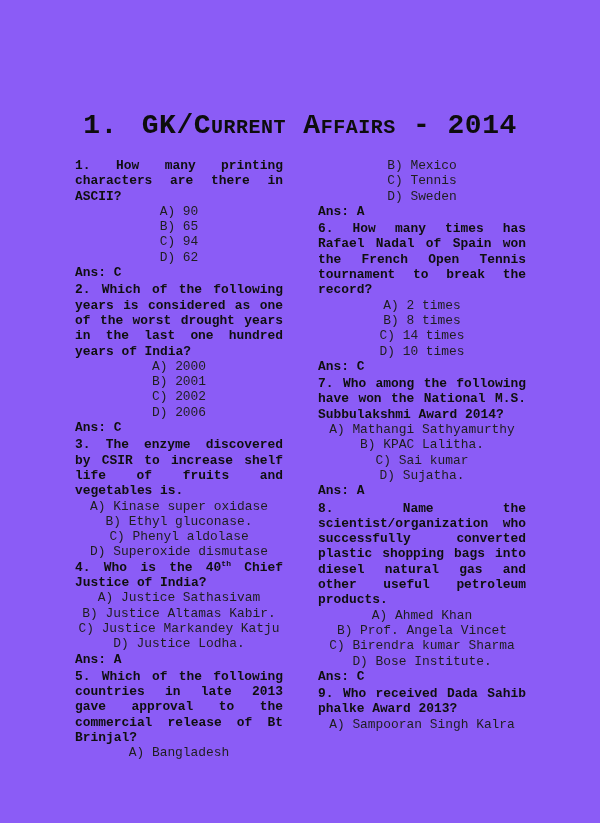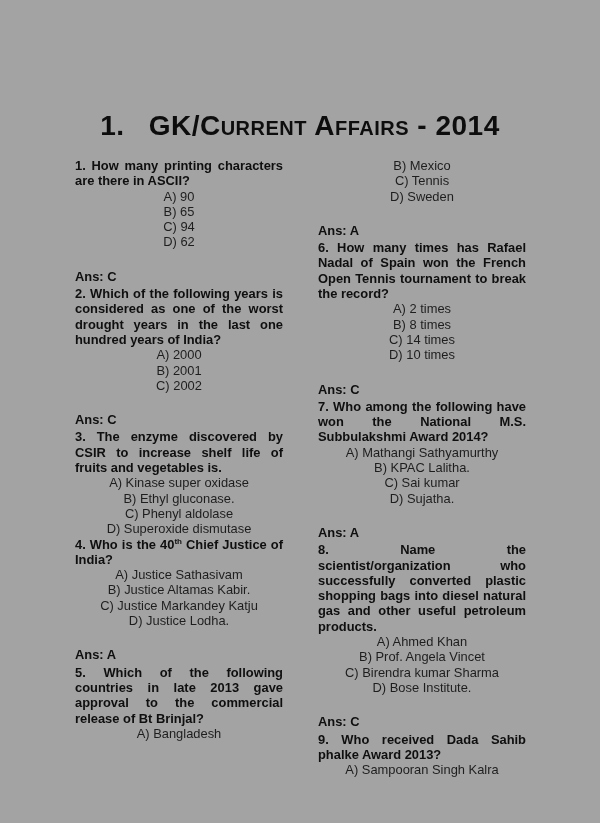--- a/index.html
+++ b/index.html
@@ -4,22 +4,22 @@
 <style>
   html, body {
     margin: 0;
     padding: 0;
     background: #ffffff;
   }
   .page {
     position: relative;
     width: 600px;
     height: 823px;
-    background: #a3a3a3;
-    font-family: Liberation Sans, sans-serif;
+    background: #8b5cf6;
+    font-family: Liberation Mono, monospace;
     color: #151515;
     overflow: hidden;
   }
   .title {
     position: absolute;
     top: 110px;
     left: 0;
     width: 600px;
     text-align: center;
     font-weight: bold;
@@ -56,21 +56,21 @@
   .q sup {
     font-size: 8px;
     line-height: 0;
   }
   .opt {
     color: #1e1e1e;
     text-align: center;
   }
   .ans {
     font-weight: bold;
-    margin-top: 19px;
+    margin-top: 0;
     margin-bottom: 2px;
     color: #0f0f0f;
   }
 </style>
 </head>
 <body>
 
 <div class="page">
 
   <div class="title">
@@ -88,20 +88,21 @@
         <div class="opt">C) 94</div>
         <div class="opt">D) 62</div>
         <div class="ans">Ans: C</div>
       </div>
 
       <div class="block">
         <p class="q">2. Which of the following years is considered as one of the worst drought years in the last one hundred years of India?</p>
         <div class="opt">A) 2000</div>
         <div class="opt">B) 2001</div>
         <div class="opt">C) 2002</div>
+        <div class="opt">D) 2006</div>
         <div class="ans">Ans: C</div>
       </div>
 
       <div class="block">
         <p class="q">3. The enzyme discovered by CSIR to increase shelf life of fruits and vegetables is.</p>
         <div class="opt">A) Kinase super oxidase</div>
         <div class="opt">B) Ethyl gluconase.</div>
         <div class="opt">C) Phenyl aldolase</div>
         <div class="opt">D) Superoxide dismutase</div>
       </div>

